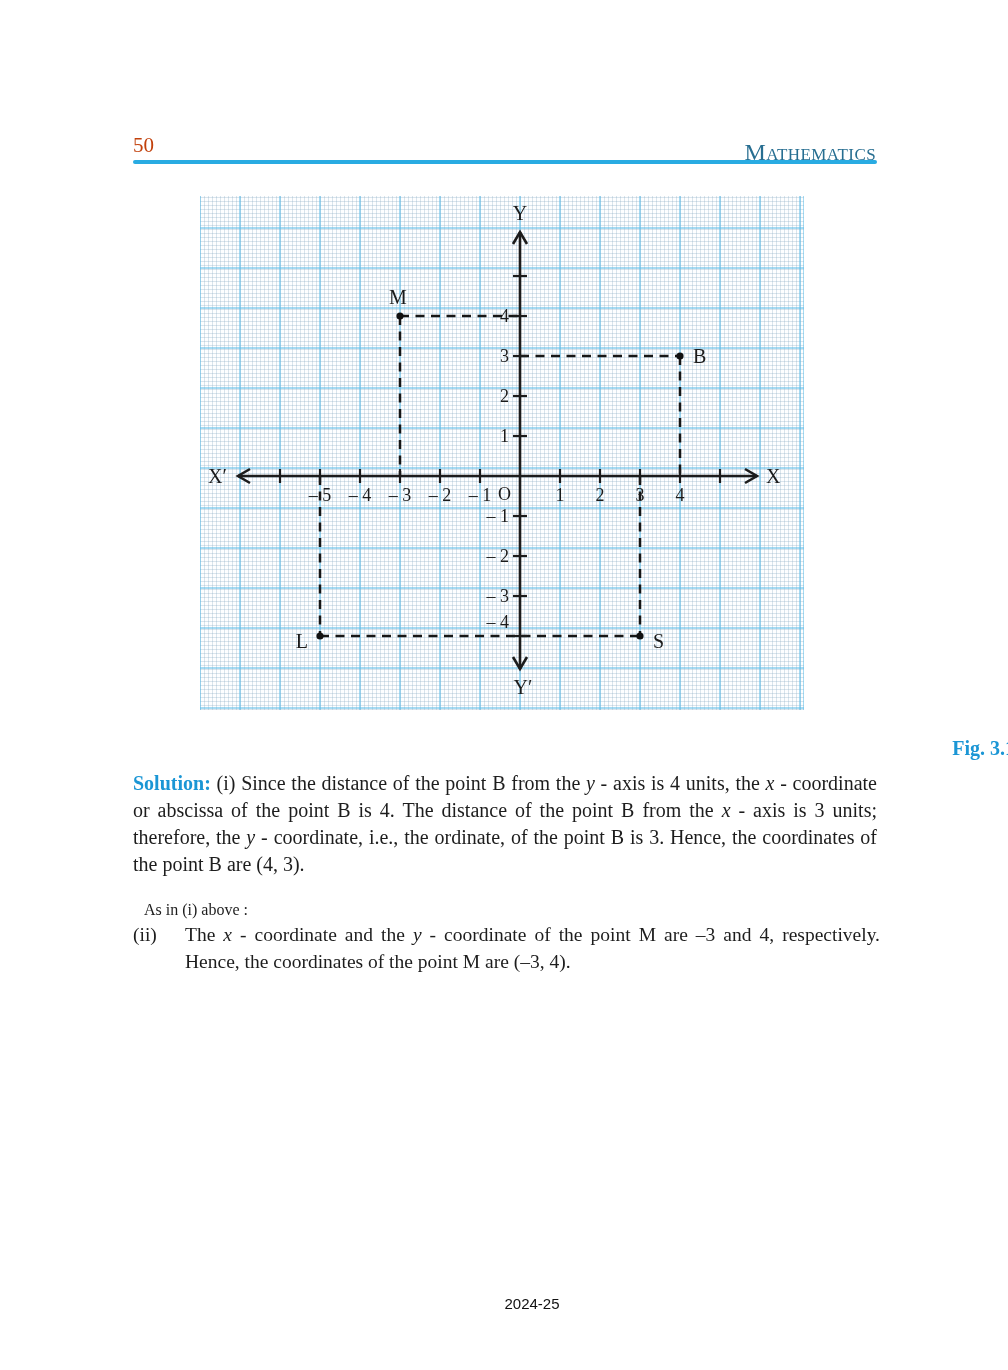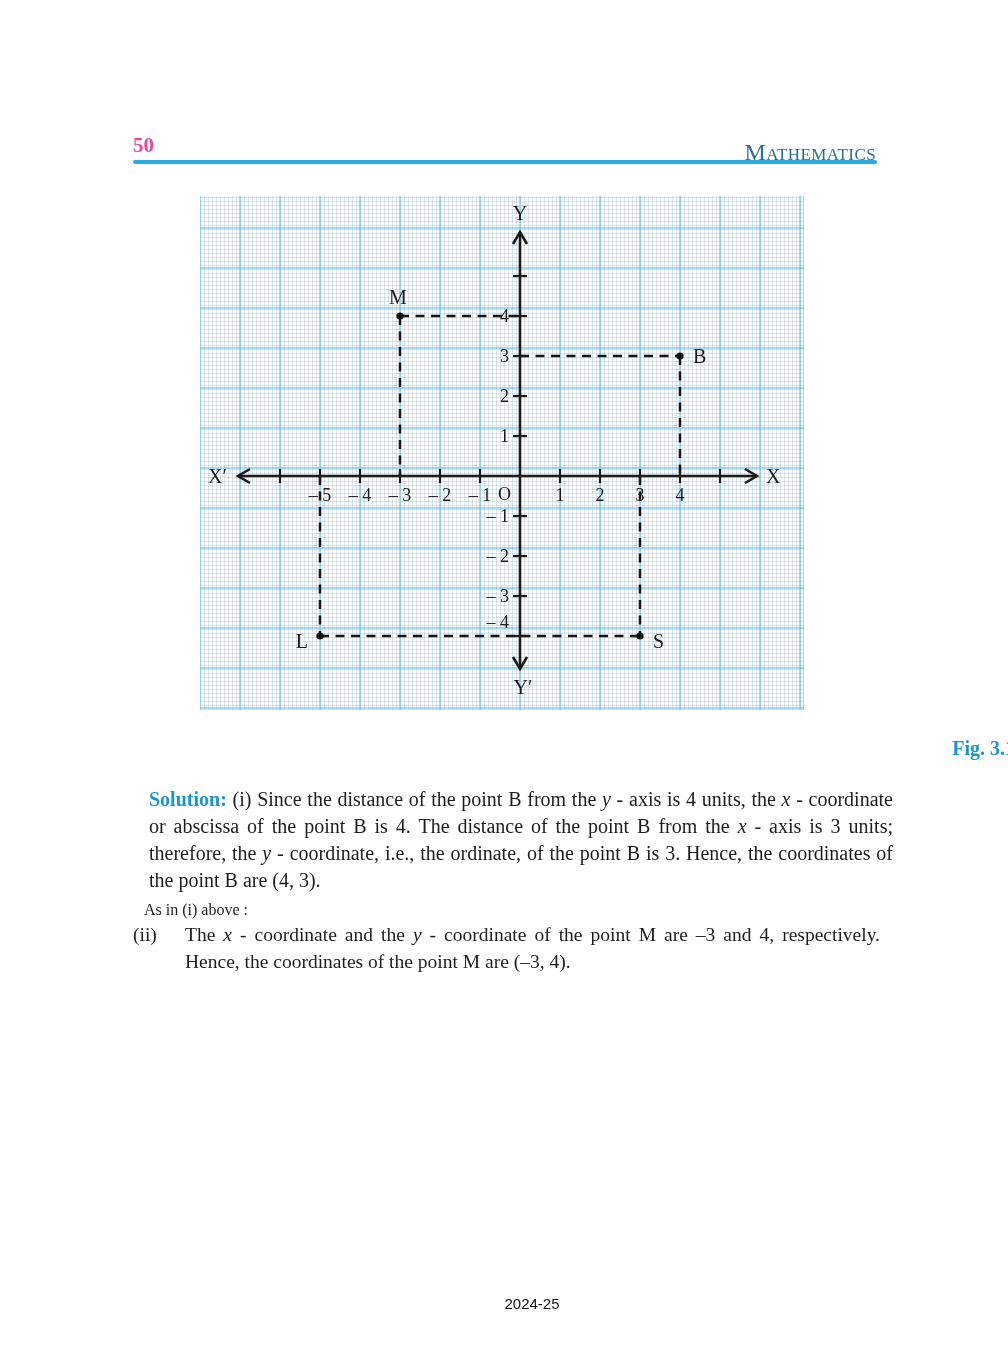--- a/index.html
+++ b/index.html
@@ -2,21 +2,21 @@
 <html><head>
 <meta charset="utf-8">
 <style>
   html,body{margin:0;padding:0;background:#e8e8e8;}
   .page{
     position:relative;width:1008px;height:1370px;margin:0 auto;
     background:#ffffff;font-family:"Liberation Serif",serif;color:#1d1d1d;
     overflow:hidden;
   }
   
-  .page-number{position:absolute;left:133px;top:133px;font-size:21px;color:#ec4899;font-weight:bold;}
+  .page-number{position:absolute;left:133px;top:133px;font-size:21px;color:#c2410c;}
   .header-title{
     position:absolute;right:132px;top:139px;font-size:24px;color:#276e91;
     font-variant:small-caps;letter-spacing:.4px;
   }
   .header-rule{position:absolute;left:133px;top:160px;width:744px;height:3.5px;background:#29abe2;border-radius:2px;}
   
   .graph{
     position:absolute;left:200px;top:196px;width:604px;height:514px;
     background-color:#fdfeff;
     background-image:
@@ -31,21 +31,21 @@
   .ah{stroke:#1c1c1c;stroke-width:2.6;fill:none;stroke-linejoin:miter;}
   .tick{stroke:#1c1c1c;stroke-width:2.2;}
   .dash{stroke:#161616;stroke-width:2.5;stroke-dasharray:9 6.5;}
   .tl{font-family:"Liberation Serif",serif;font-size:18px;fill:#1b1b1b;}
   .al{font-family:"Liberation Serif",serif;font-size:20px;fill:#1b1b1b;}
   .pl{font-family:"Liberation Serif",serif;font-size:20px;fill:#1b1b1b;}
   .pt{fill:#111;}
   
   .caption{position:absolute;left:16px;top:737px;width:100%;text-align:right;
     font-weight:bold;font-size:20px;color:#1b96d5;}
-  .sol{position:absolute;left:133px;top:770px;width:744px;margin:16px;
+  .sol{position:absolute;left:133px;top:770px;width:744px;margin:0;
     font-size:20px;line-height:27px;text-align:justify;}
   .asin{position:absolute;left:144px;top:896px;width:744px;margin:0;font-size:16px;line-height:27px;}
   .item{position:absolute;left:133px;width:747px;display:flex;font-size:19.5px;line-height:27px;}
   .item .marker{width:45px;flex:none;}
   .item .body{flex:1;text-align:justify;}
   .item-ii{top:921px;gap:7px;}
   .item-iii{top:982px;}
   .item-iv{top:1043px;}
   .run-i{font-style:italic;}
   .run-bblue{font-weight:bold;color:#1b96d5;}

